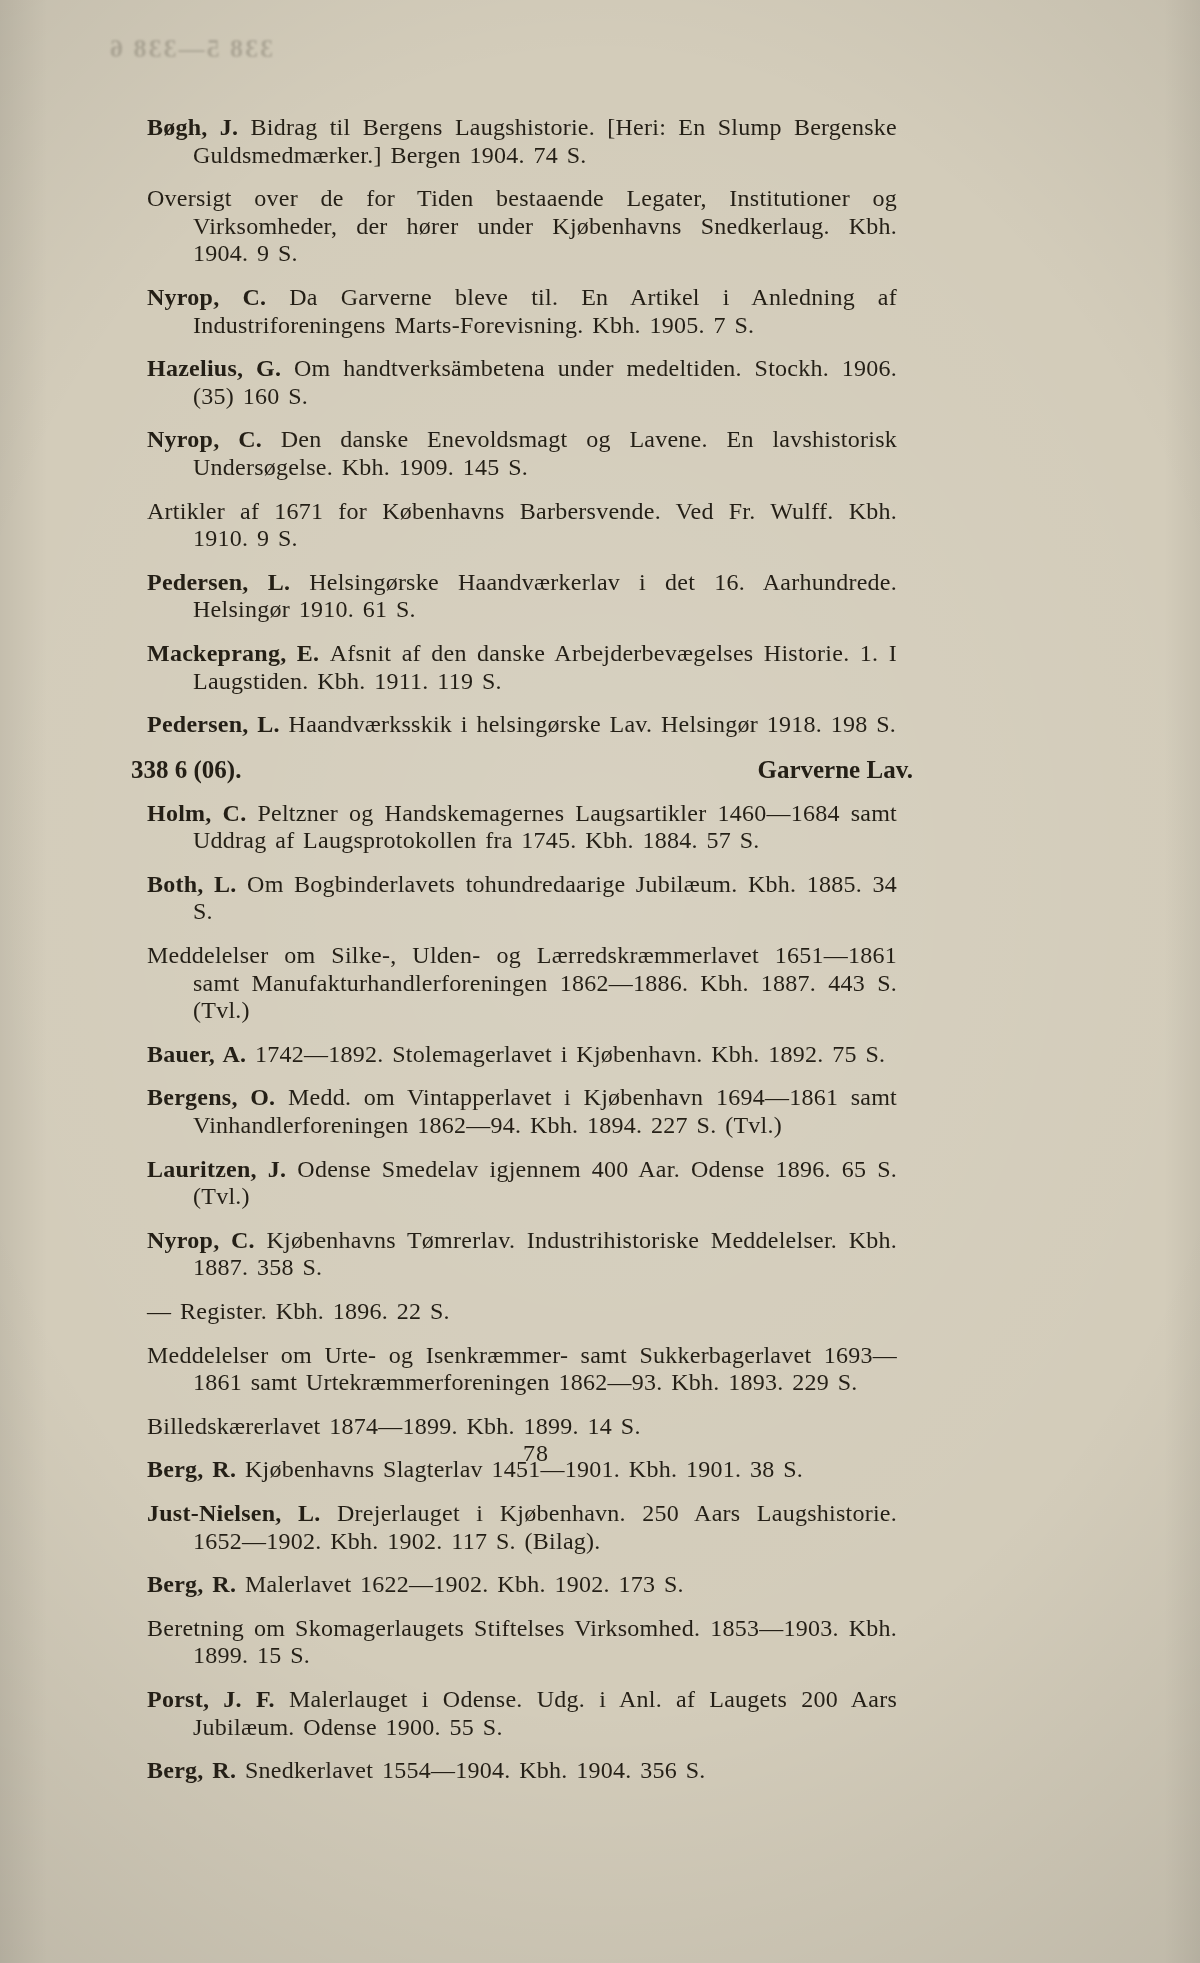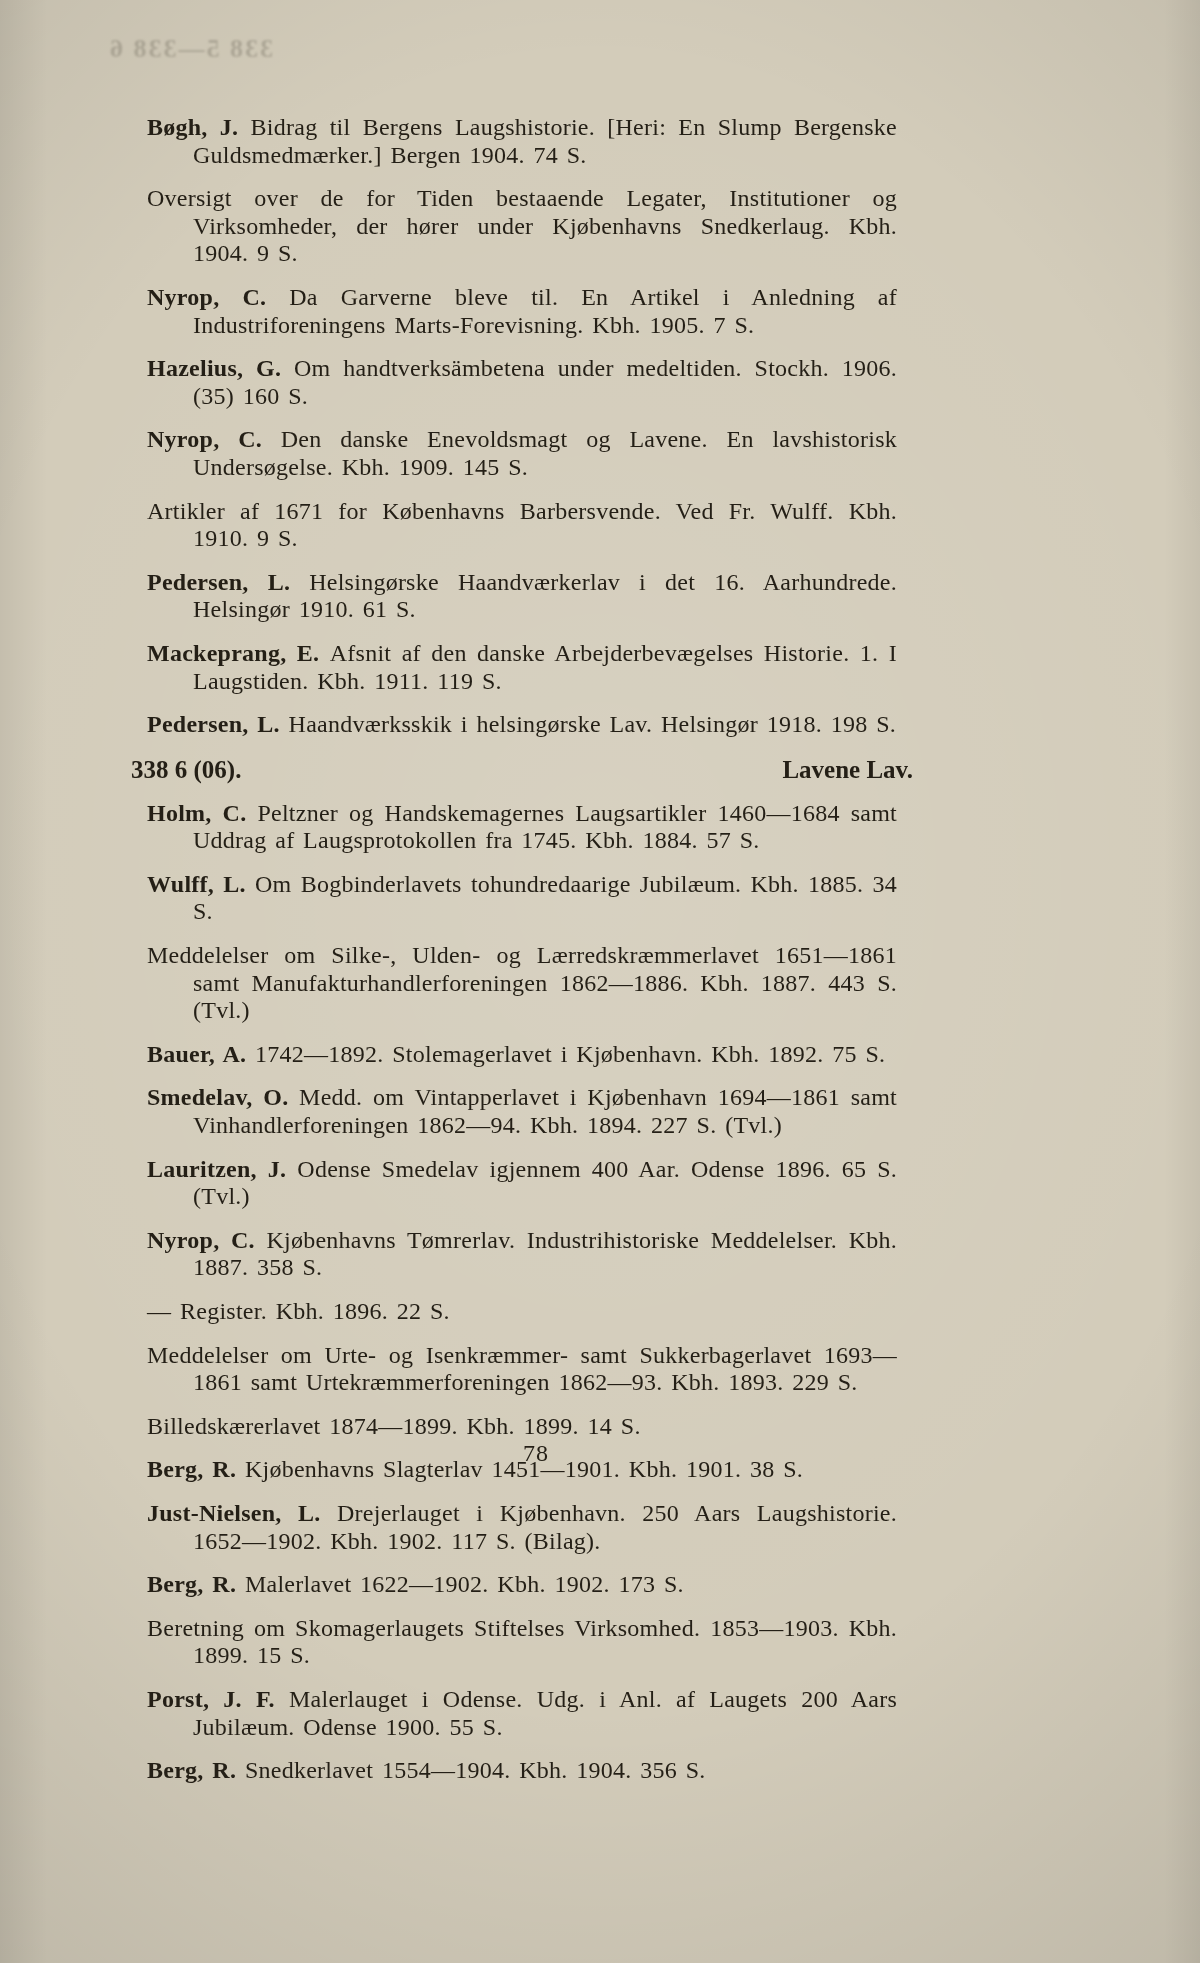--- a/index.html
+++ b/index.html
@@ -82,27 +82,27 @@
       <p class="entry"><span>Oversigt over de for Tiden bestaaende Legater, Institutioner og Virksomheder, der hører under Kjøbenhavns Snedkerlaug. Kbh. 1904. 9 S.</span></p>
       <p class="entry"><span class="author">Nyrop, C.</span>&nbsp;<span>Da Garverne bleve til. En Artikel i Anledning af Industriforeningens Marts-Forevisning. Kbh. 1905. 7 S.</span></p>
       <p class="entry"><span class="author">Hazelius, G.</span>&nbsp;<span>Om handtverksämbetena under medeltiden. Stockh. 1906. (35) 160 S.</span></p>
       <p class="entry"><span class="author">Nyrop, C.</span>&nbsp;<span>Den danske Enevoldsmagt og Lavene. En lavshistorisk Undersøgelse. Kbh. 1909. 145 S.</span></p>
       <p class="entry"><span>Artikler af 1671 for Københavns Barbersvende. Ved Fr. Wulff. Kbh. 1910. 9 S.</span></p>
       <p class="entry"><span class="author">Pedersen, L.</span>&nbsp;<span>Helsingørske Haandværkerlav i det 16. Aarhundrede. Helsingør 1910. 61 S.</span></p>
       <p class="entry"><span class="author">Mackeprang, E.</span>&nbsp;<span>Afsnit af den danske Arbejderbevægelses Historie. 1. I Laugstiden. Kbh. 1911. 119 S.</span></p>
       <p class="entry"><span class="author">Pedersen, L.</span>&nbsp;<span>Haandværksskik i helsingørske Lav. Helsingør 1918. 198 S.</span></p>
       <div class="heading-row">
         <span>338 6 (06).</span>
-        <span>Lavene Lav.</span>
+        <span>Garverne Lav.</span>
       </div>
       <p class="entry"><span class="author">Holm, C.</span>&nbsp;<span>Peltzner og Handskemagernes Laugsartikler 1460—1684 samt Uddrag af Laugsprotokollen fra 1745. Kbh. 1884. 57 S.</span></p>
-      <p class="entry"><span class="author">Wulff, L.</span>&nbsp;<span>Om Bogbinderlavets tohundredaarige Jubilæum. Kbh. 1885. 34 S.</span></p>
+      <p class="entry"><span class="author">Both, L.</span>&nbsp;<span>Om Bogbinderlavets tohundredaarige Jubilæum. Kbh. 1885. 34 S.</span></p>
       <p class="entry"><span>Meddelelser om Silke-, Ulden- og Lærredskræmmerlavet 1651—1861 samt Manufakturhandlerforeningen 1862—1886. Kbh. 1887. 443 S. (Tvl.)</span></p>
       <p class="entry"><span class="author">Bauer, A.</span>&nbsp;<span>1742—1892. Stolemagerlavet i Kjøbenhavn. Kbh. 1892. 75 S.</span></p>
-      <p class="entry"><span class="author">Smedelav, O.</span>&nbsp;<span>Medd. om Vintapperlavet i Kjøbenhavn 1694—1861 samt Vinhandlerforeningen 1862—94. Kbh. 1894. 227 S. (Tvl.)</span></p>
+      <p class="entry"><span class="author">Bergens, O.</span>&nbsp;<span>Medd. om Vintapperlavet i Kjøbenhavn 1694—1861 samt Vinhandlerforeningen 1862—94. Kbh. 1894. 227 S. (Tvl.)</span></p>
       <p class="entry"><span class="author">Lauritzen, J.</span>&nbsp;<span>Odense Smedelav igjennem 400 Aar. Odense 1896. 65 S. (Tvl.)</span></p>
       <p class="entry"><span class="author">Nyrop, C.</span>&nbsp;<span>Kjøbenhavns Tømrerlav. Industrihistoriske Meddelelser. Kbh. 1887. 358 S.</span></p>
       <p class="entry"><span>— Register. Kbh. 1896. 22 S.</span></p>
       <p class="entry"><span>Meddelelser om Urte- og Isenkræmmer- samt Sukkerbagerlavet 1693—1861 samt Urtekræmmerforeningen 1862—93. Kbh. 1893. 229 S.</span></p>
       <p class="entry"><span>Billedskærerlavet 1874—1899. Kbh. 1899. 14 S.</span></p>
       <p class="entry"><span class="author">Berg, R.</span>&nbsp;<span>Kjøbenhavns Slagterlav 1451—1901. Kbh. 1901. 38 S.</span></p>
       <p class="entry"><span class="author">Just-Nielsen, L.</span>&nbsp;<span>Drejerlauget i Kjøbenhavn. 250 Aars Laugshistorie. 1652—1902. Kbh. 1902. 117 S. (Bilag).</span></p>
       <p class="entry"><span class="author">Berg, R.</span>&nbsp;<span>Malerlavet 1622—1902. Kbh. 1902. 173 S.</span></p>
       <p class="entry"><span>Beretning om Skomagerlaugets Stiftelses Virksomhed. 1853—1903. Kbh. 1899. 15 S.</span></p>
       <p class="entry"><span class="author">Porst, J. F.</span>&nbsp;<span>Malerlauget i Odense. Udg. i Anl. af Laugets 200 Aars Jubilæum. Odense 1900. 55 S.</span></p>

